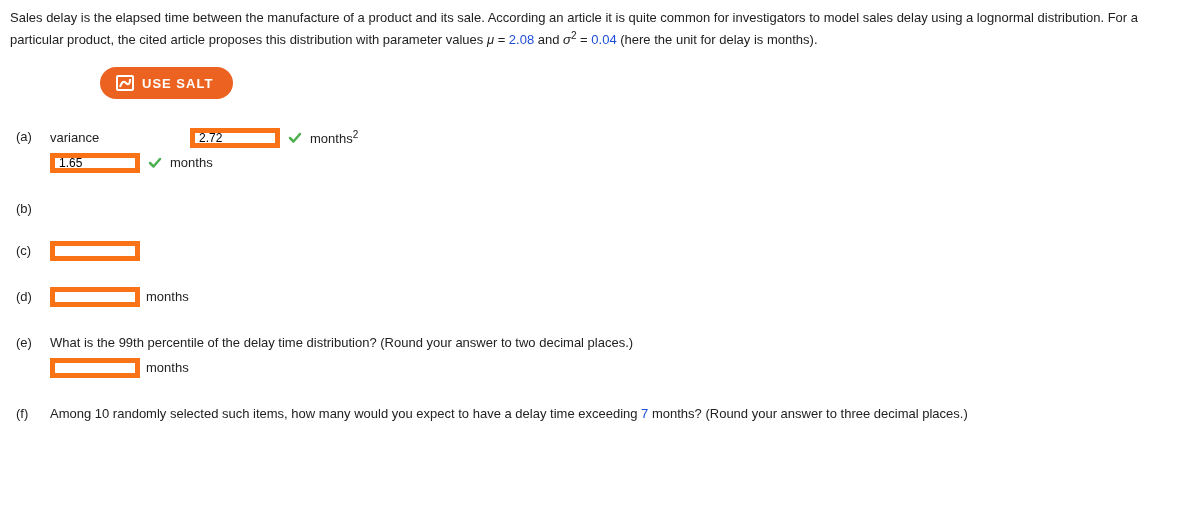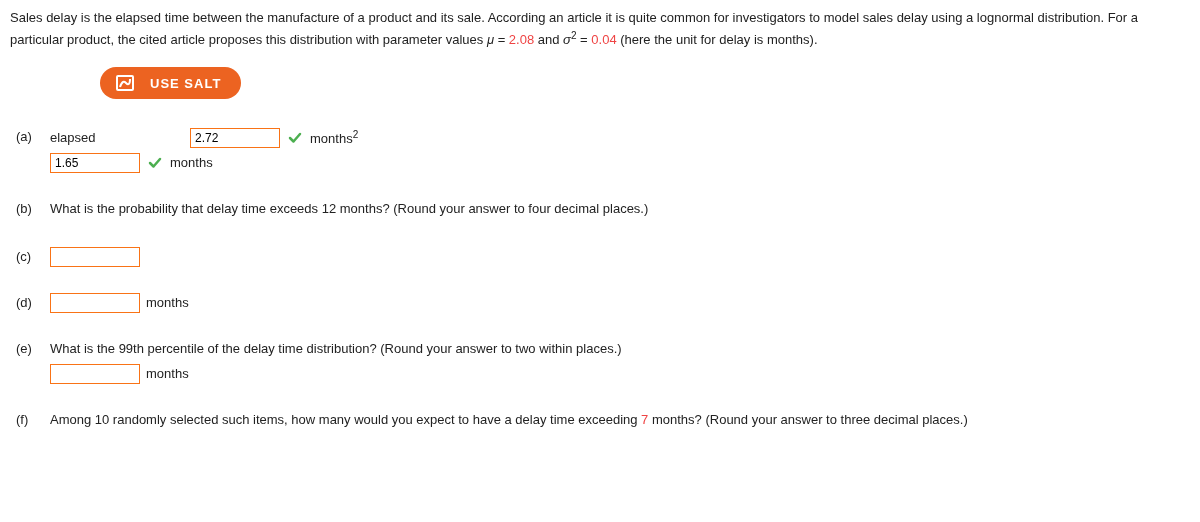--- a/index.html
+++ b/index.html
@@ -9,41 +9,41 @@
       color: #222;
       margin: 0;
       padding: 8px 10px;
       line-height: 1.5;
       background: #fff;
     }
     .intro {
       margin-bottom: 18px;
     }
     .highlight {
-      color: #ef4444;
+      color: #1d4ed8;
       margin-top: 12px;
     }
     .italic {
       font-style: italic;
     }
     .use-salt-row {
       margin: 10px 0 28px 90px;
     }
     .use-salt-btn {
       background: #ec6321;
       color: #fff;
       font-weight: bold;
       font-size: 13px;
       border: none;
       border-radius: 18px;
       padding: 8px 20px 8px 16px;
       letter-spacing: 1px;
       display: inline-flex;
       align-items: center;
-      gap: 16px;
+      gap: 8px;
       cursor: pointer;
     }
     .question {
       display: flex;
       margin-bottom: 22px;
     }
     .qlabel {
       width: 40px;
       flex-shrink: 0;
       padding-left: 6px;
@@ -59,21 +59,21 @@
       align-items: center;
       margin-bottom: 4px;
     }
     .ans-label {
       width: 140px;
       flex-shrink: 0;
     }
     .ans-input {
       width: 90px;
       height: 20px;
-      border: 1px solid #f97316;
+      border: 5px solid #f97316;
       padding: 1px 4px;
       font-size: 12px;
       font-family: inherit;
     }
     .check {
       margin: 0 8px;
       display: inline-flex;
       align-items: center;
     }
     .unit {
@@ -103,21 +103,21 @@
       </svg>
     </span>
     <span>USE SALT</span>
   </button>
 </div>
 
 <div class="question">
   <div class="qlabel">(a)</div>
   <div class="qbody">
     <div class="ans-row">
-      <span class="ans-label">elapsed</span>
+      <span class="ans-label">variance</span>
       <input class="ans-input" type="text" value="2.72" style="">
       <span class="check">
         <svg width="14" height="14" viewBox="0 0 14 14">
             <path d="M2 7 L5.5 10.5 L12 3" stroke="#4caf50" stroke-width="2.5" fill="none" stroke-linecap="round" stroke-linejoin="round"></path>
           </svg>
       </span>
       <span class="unit"><span>months</span><span class="sup">2</span></span>
     </div>
     <div class="ans-row">
       <input class="ans-input" type="text" value="1.65" style="">
@@ -127,21 +127,20 @@
           </svg>
       </span>
       <span class="unit">months</span>
     </div>
   </div>
 </div>
 
 <div class="question">
   <div class="qlabel">(b)</div>
   <div class="qbody">
-    <div class="qtext">What is the probability that delay time exceeds 12 months? (Round your answer to four decimal places.)</div>
   </div>
 </div>
 
 <div class="question">
   <div class="qlabel">(c)</div>
   <div class="qbody">
     <div class="ans-row">
       <input class="ans-input" type="text" value="" style="">
     </div>
   </div>
@@ -153,21 +152,21 @@
     <div class="ans-row">
       <input class="ans-input" type="text" value="" style="">
       <span class="unit" style="margin-left:6px">months</span>
     </div>
   </div>
 </div>
 
 <div class="question">
   <div class="qlabel">(e)</div>
   <div class="qbody">
-    <div class="qtext">What is the 99th percentile of the delay time distribution? (Round your answer to two within places.)</div>
+    <div class="qtext">What is the 99th percentile of the delay time distribution? (Round your answer to two decimal places.)</div>
     <div class="ans-row">
       <input class="ans-input" type="text" value="" style="">
       <span class="unit" style="margin-left:6px">months</span>
     </div>
   </div>
 </div>
 
 <div class="question">
   <div class="qlabel">(f)</div>
   <div class="qbody">

